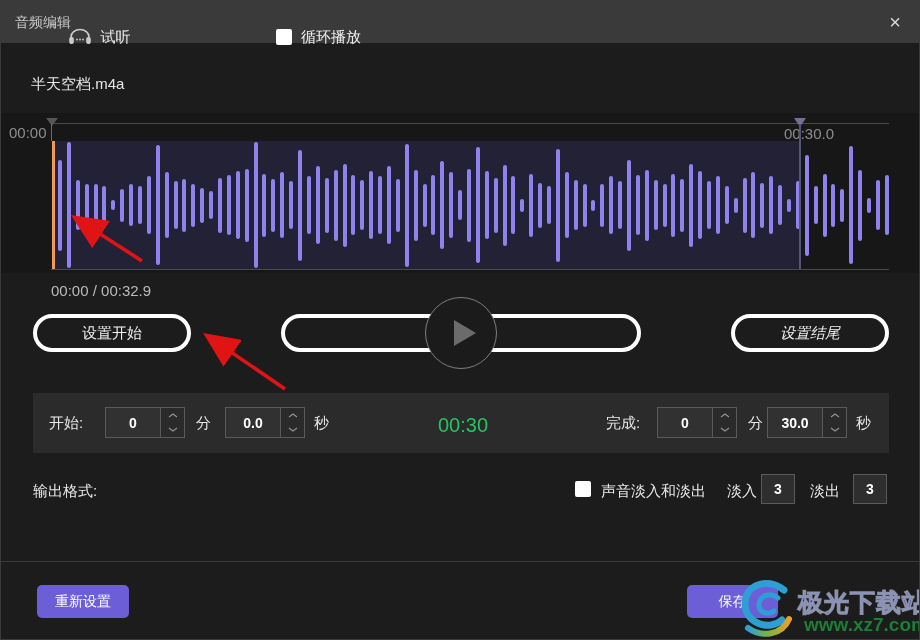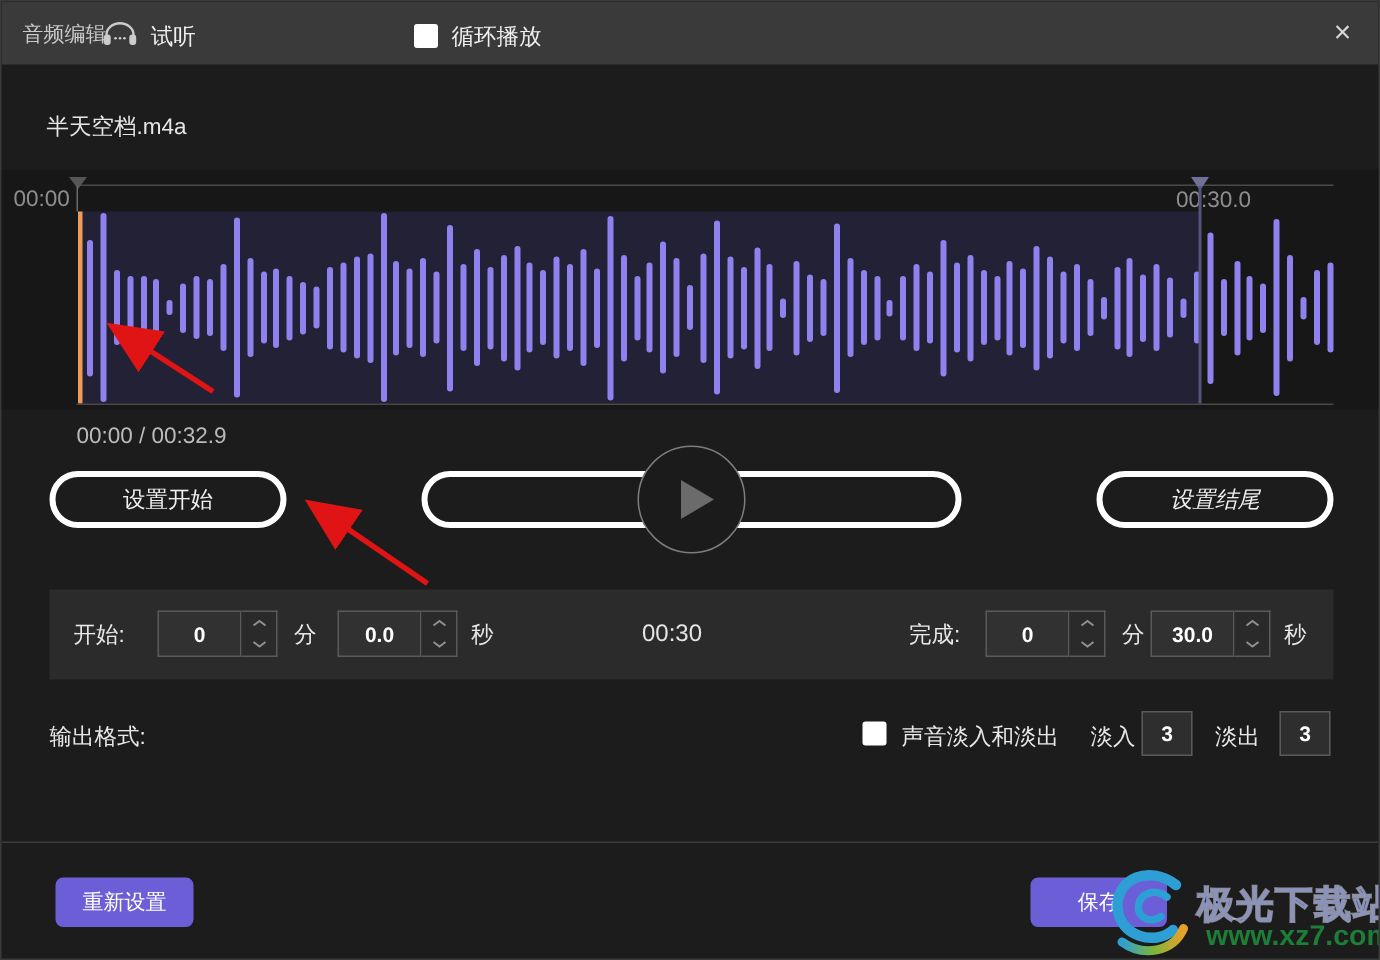--- a/index.html
+++ b/index.html
@@ -32,40 +32,40 @@
   .end-stem { position:absolute; left:798px; top:11px; width:2px; height:145px; background:#55557a; }
   
   .time-display { position:absolute; left:50px; top:281px; font-size:15px; color:#bababa;text-align:right; }
   
   .pill { position:absolute; top:313px; height:38px; border:4px solid #ffffff; border-radius:19px;
           color:#f0f0f0; font-size:15px; display:flex; align-items:center; justify-content:center;
           gap:9px; cursor:pointer; background:transparent; }
   .pill-set-start { left:32px; width:158px; }
   .pill-center { left:280px; width:360px; }
   .pill-set-end { left:730px; width:158px;font-style:italic; }
-  .center-label { position:absolute; top:4px; height:38px; display:flex; align-items:center; gap:9px;
+  .center-label { position:absolute; top:17px; height:38px; display:flex; align-items:center; gap:9px;
                   color:#f0f0f0; font-size:15px; cursor:pointer; }
   .lab-preview { left:38px; width:120px; justify-content:center; }
   .lab-loop { left:240px; width:120px; justify-content:flex-end; padding-left:8px; }
   .checkbox { width:16px; height:16px; background:#ffffff; border-radius:2px; flex:none; cursor:pointer; }
   .play-circle { position:absolute; left:424px; top:296px; width:72px; height:72px; border-radius:50%;
                  background:#1b1b1b; border:1px solid #7d7d7d; cursor:pointer;
                  display:flex; align-items:center; justify-content:center; }
   .play-tri { width:0; height:0; border-left:22px solid #6b6b6b; border-top:13px solid transparent;
               border-bottom:13px solid transparent; margin-left:7px; }
   
   .controls-row { position:absolute; left:32px; top:392px; width:856px; height:60px; background:#2b2b2b; }
   .ctl-label { position:absolute; top:21px; font-size:15px; color:#e8e8e8; }
   .spinner { position:absolute; top:14px; height:31px; display:flex; }
   .spin-num { width:56px; height:31px; background:#313131; border:1px solid #5a5a5a; color:#ffffff;
               font-size:14px; font-weight:bold; display:flex; align-items:center; justify-content:center; }
   .spin-arrows { width:24px; height:31px; background:#2a2a2a; border:1px solid #5a5a5a; border-left:none;
                  display:flex; flex-direction:column; }
   .spin-btn { flex:1; display:flex; align-items:center; justify-content:center; cursor:pointer; }
-  .mid-time { position:absolute; left:395px; top:21px; width:70px; font-size:16px; color:#e5e5e5; }
+  .mid-time { position:absolute; left:395px; top:21px; width:70px; text-align:center; font-size:20px; color:#22c55e; }
   
   .out-label { position:absolute; font-size:15px; color:#e8e8e8; }
   .dropdown { position:absolute; left:100px; top:472px; width:100px; height:32px; background:#2e2e2e;
               border:1px solid #5a5a5a; border-radius:3px; display:flex; align-items:center;
               padding:0 10px; justify-content:space-between; cursor:pointer; }
   .dropdown span { color:#f0f0f0; font-size:14px; font-weight:bold; }
   .fade-box { position:absolute; top:473px; width:34px; height:30px; background:#2e2e2e; border:1px solid #5a5a5a;
               color:#ffffff; font-size:14px; font-weight:bold; display:flex; align-items:center; justify-content:center; }
   
   .footer-sep { position:absolute; left:0; top:560px; width:100%; height:1px; background:#3a3a3a; }

